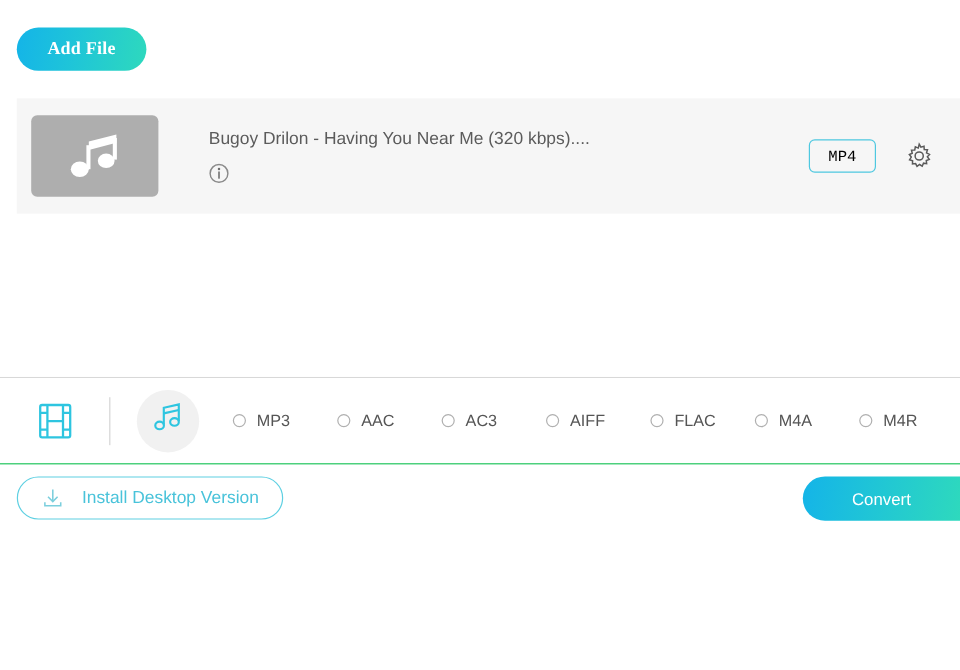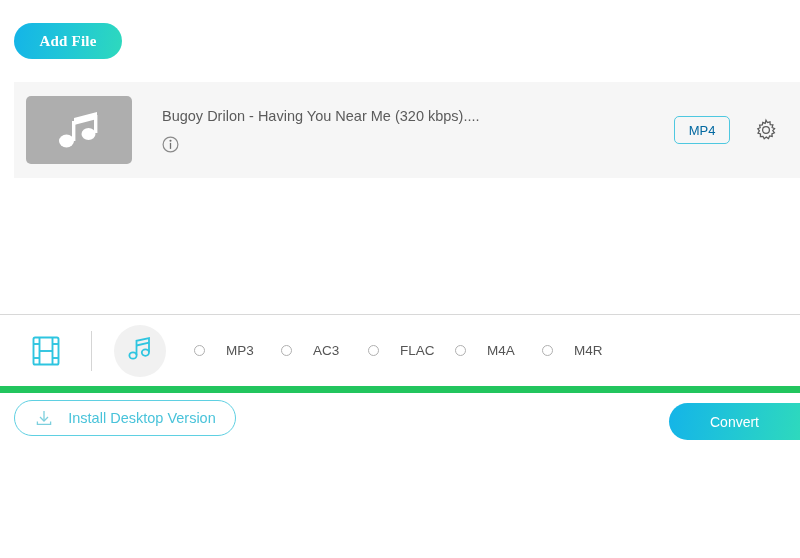--- a/index.html
+++ b/index.html
@@ -65,21 +65,21 @@
     border-radius: 5px;
     background: #aeaeae;
     display: flex;
     align-items: center;
     justify-content: center;
     flex: 0 0 auto;
   }
   .thumb svg { display: block; }
   .file-meta {
     flex: 1 1 auto;
-    padding-left: 30px;
+    padding-left: 42px;
     min-width: 0;
   }
   .file-title {
     font-size: 14.5px;
     color: #5b5b5b;
     white-space: nowrap;
     overflow: hidden;
     text-overflow: ellipsis;
     line-height: 18px;
   }
@@ -87,29 +87,30 @@
     margin-top: 11px;
     width: 17px; height: 17px;
     display: block;
     cursor: pointer;
   }
   .format-chip {
     flex: 0 0 auto;
     width: 56px; height: 28px;
     border: 1px solid #4ec8e0;
     border-radius: 5px;
-    color: #0369a1;
+    color: #000000;
     font-size: 13px;
     display: flex;
     align-items: center;
     justify-content: center;
     background: transparent;
     cursor: pointer;
     margin-right: 24px;
     user-select: none;
+    font-family: Liberation Mono, monospace;
   }
   .gear-btn {
     flex: 0 0 auto;
     width: 24px; height: 24px;
     cursor: pointer;
     display: block;
     margin-right: 6px;
   }
 
   
@@ -162,30 +163,30 @@
     user-select: none;
   }
   .radio-dot {
     width: 11px; height: 11px;
     border: 1px solid #b0b0b0;
     border-radius: 50%;
     background: #fff;
     flex: 0 0 auto;
   }
   .radio-label {
-    margin-left: 21px;
+    margin-left: 9px;
     font-size: 13.5px;
     color: #555555;
   }
 
   
   .bottombar {
     flex: 0 0 56px;
     height: 56px;
-    border-top: 7px solid #22c55e;
+    border-top: 1px solid #22c55e;
     display: flex;
     align-items: center;
     justify-content: space-between;
     padding-left: 14px;
     background: #ffffff;
     position: relative;
   }
   .install-btn {
     display: inline-flex;
     align-items: center;
@@ -292,21 +293,29 @@
       </span>
     </span>
 
     <div class="radio-grid">
       <label class="radio-opt">
         <span class="radio-dot"></span>
         <span class="radio-label">MP3</span>
       </label>
       <label class="radio-opt">
         <span class="radio-dot"></span>
+        <span class="radio-label">AAC</span>
+      </label>
+      <label class="radio-opt">
+        <span class="radio-dot"></span>
         <span class="radio-label">AC3</span>
+      </label>
+      <label class="radio-opt">
+        <span class="radio-dot"></span>
+        <span class="radio-label">AIFF</span>
       </label>
       <label class="radio-opt">
         <span class="radio-dot"></span>
         <span class="radio-label">FLAC</span>
       </label>
 
       <label class="radio-opt">
         <span class="radio-dot"></span>
         <span class="radio-label">M4A</span>
       </label>

